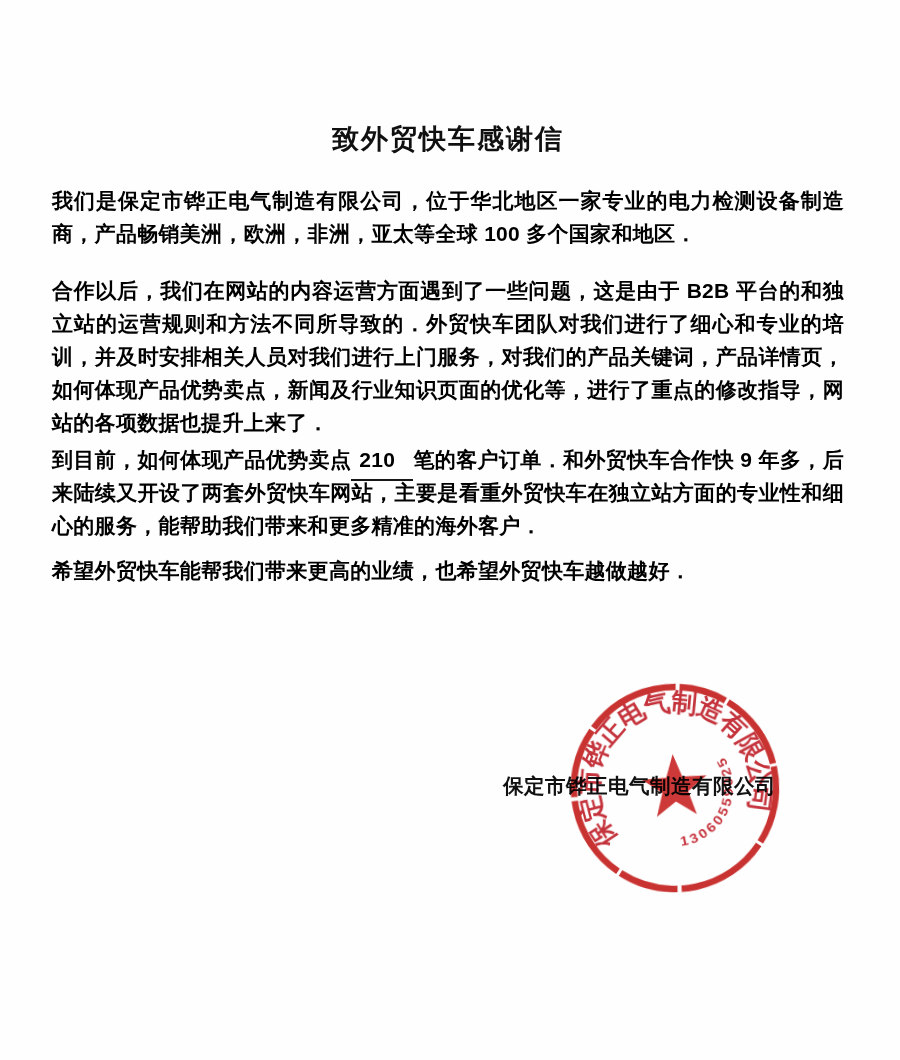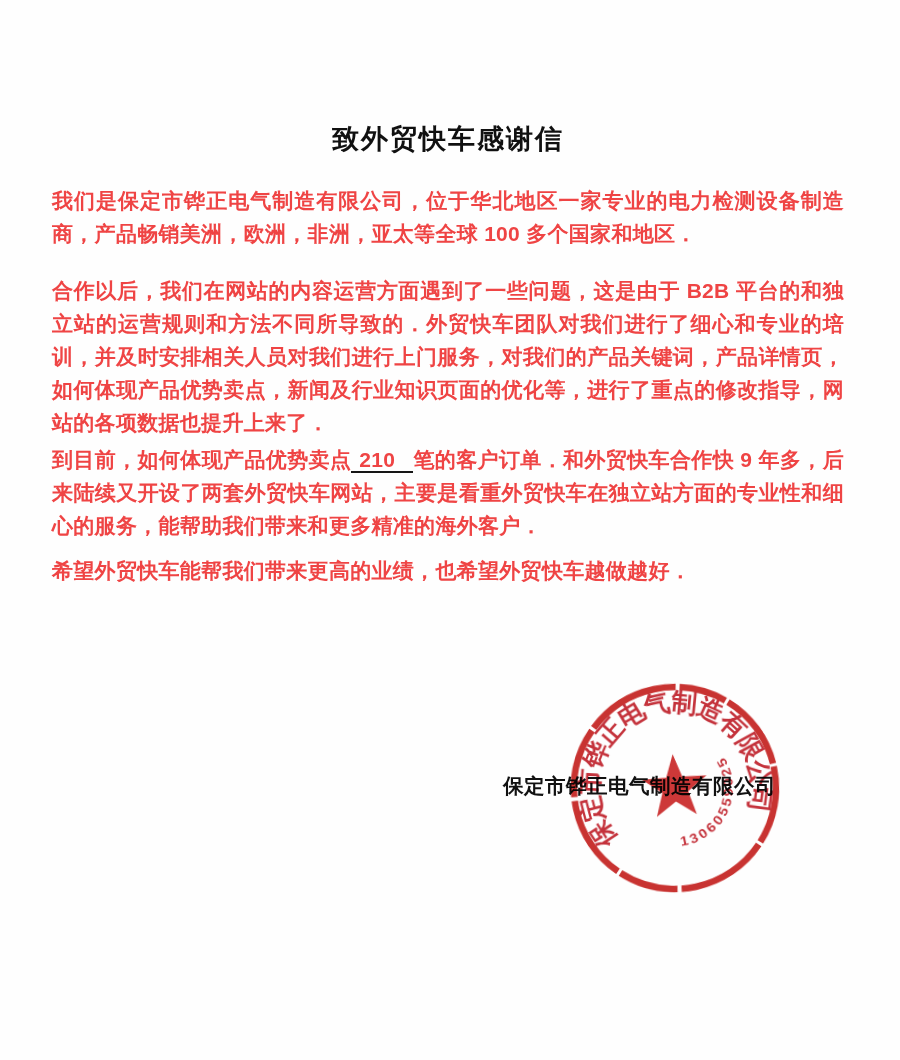--- a/index.html
+++ b/index.html
@@ -7,29 +7,29 @@
     position:relative;width:900px;height:1060px;background:#fefefe;
     overflow:hidden;font-family:"Liberation Sans",sans-serif;color:#161616;
   }
   .content{position:absolute;left:52px;top:118px;width:792px;}
   .title{
     font-size:27px;font-weight:700;text-align:center;margin:0;height:42px;
     line-height:42px;letter-spacing:2px;color:#101010;
   }
   .para{
     font-size:21px;font-weight:600;line-height:33px;margin:0;
-    text-align:justify;letter-spacing:0.3px;color:#ef4444;
+    text-align:justify;letter-spacing:0.3px;color:#000000;
   }
   .mt-a{margin-top:24px;}
   .mt-b{margin-top:24px;}
   .mt-c{margin-top:24px;}
   .mt-d{margin-top:4px;}
   .mt-e{margin-top:12px;}
   .u-num{
-    border-bottom:2px solid #161616;padding:0 18px 0 8px;
+    border-bottom:2px solid #161616;padding:0 18px 8px 8px;
     font-weight:600;
   }
   .signature{
     position:absolute;left:503px;top:772px;font-size:20.5px;font-weight:700;
     letter-spacing:0.5px;color:#111;z-index:2;white-space:nowrap;
   }
   .seal{
     position:absolute;left:553px;top:666px;width:244px;height:244px;z-index:3;
     mix-blend-mode:multiply;opacity:0.92;transform:rotate(2deg);
     filter:blur(0.3px);

